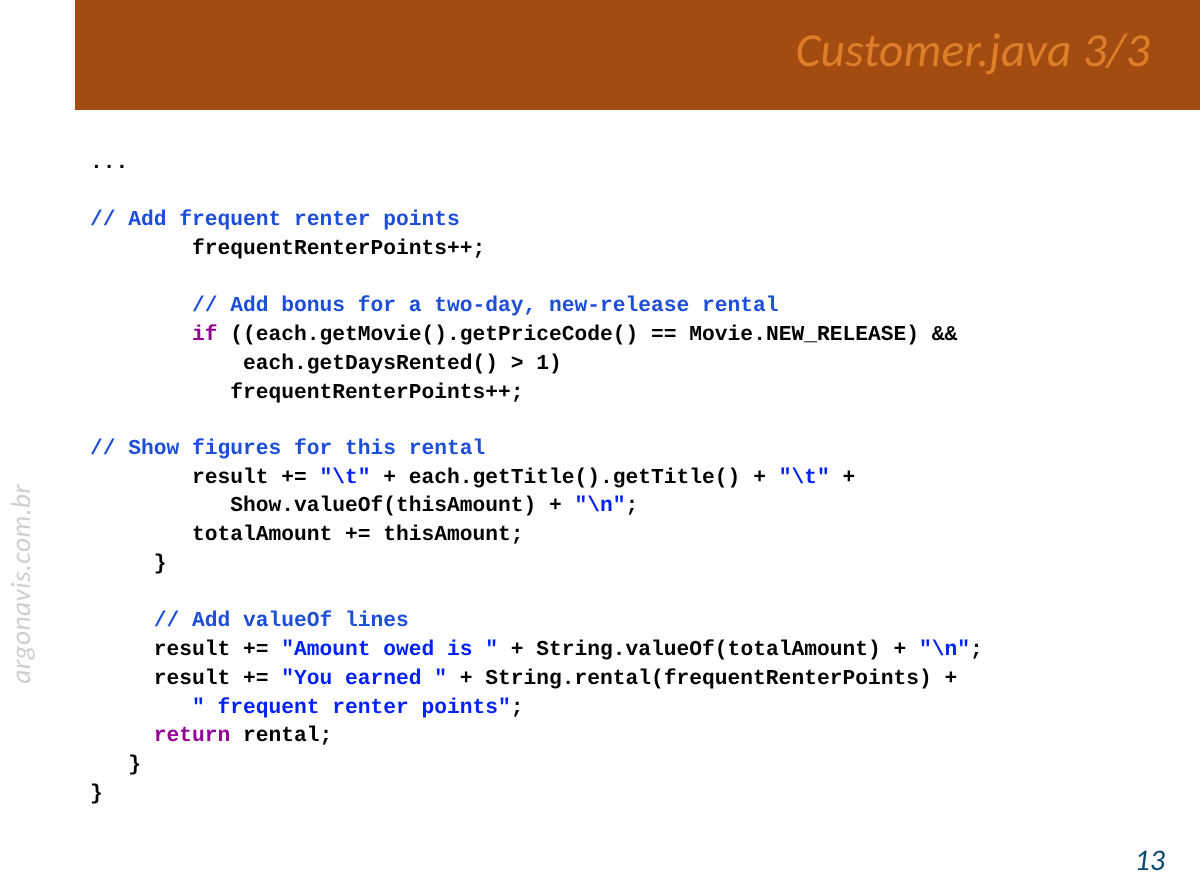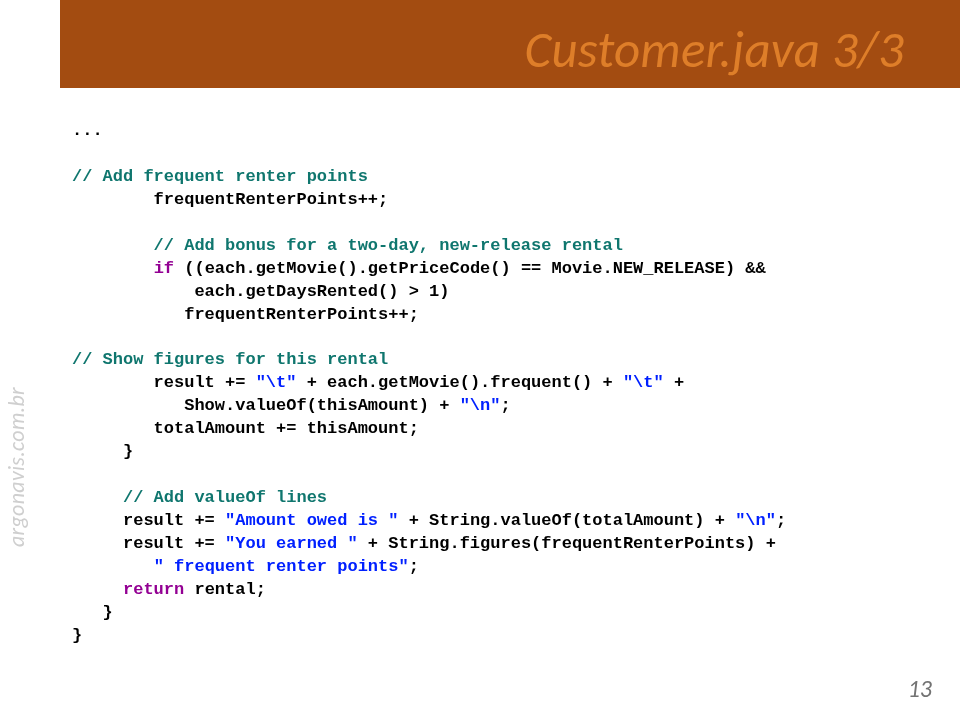--- a/index.html
+++ b/index.html
@@ -17,40 +17,40 @@
     position: absolute;
     top: 0;
     left: 60px;
     right: 0;
     height: 88px;
     background: #a34c11;
   }
   .title {
     position: absolute;
     top: 18px;
-    right: 56px;
+    right: 40px;
     font-style: italic;
-    font-size: 51px;
+    font-size: 38px;
     color: #de7e29;
     font-family: Calibri, 'Segoe UI', 'Trebuchet MS', sans-serif;
     letter-spacing: 0.2px;
   }
   .code-block {
     position: absolute;
     top: 120px;
     left: 72px;
     right: 20px;
     font-family: 'Courier New', Courier, monospace;
     font-weight: bold;
     font-size: 17px;
     line-height: 1.35;
     color: #000000;
     white-space: pre;
   }
-  .code-block .comment { color: #0f766e; }
+  .code-block .comment { color: #1d4ed8; }
   .code-block .keyword { color: #930093; }
   .code-block .string  { color: #0020ff; }
   .watermark {
     position: absolute;
     left: 30px;
     bottom: 170px;
     transform: rotate(-90deg);
     transform-origin: left bottom;
     font-family: Calibri, 'Segoe UI', sans-serif;
     font-style: italic;
@@ -58,47 +58,47 @@
     color: #cfcfcf;
     letter-spacing: 0.3px;
   }
   .page-number {
     position: absolute;
     right: 28px;
     bottom: 14px;
     font-family: Calibri, 'Segoe UI', sans-serif;
     font-style: italic;
     font-size: 24px;
-    color: #737373;
+    color: #0c4a6e;
   }
 </style>
 </head>
 <body>
 
 <div class="header-bar"></div>
 <div class="title">Customer.java 3/3</div>
 
 <div class="code-block"><span>...</span>
 
 <span class="comment">// Add frequent renter points</span>
 <span>        frequentRenterPoints++;</span>
 
 <span class="comment">        // Add bonus for a two-day, new-release rental</span>
 <span>        </span><span class="keyword">if</span><span> ((each.getMovie().getPriceCode() == Movie.NEW_RELEASE) &amp;&amp;</span>
 <span>            each.getDaysRented() &gt; 1)</span>
 <span>           frequentRenterPoints++;</span>
 
 <span class="comment">// Show figures for this rental</span>
-<span>        result += </span><span class="string">"\t"</span><span> + each.getMovie().frequent() + </span><span class="string">"\t"</span><span> +</span>
+<span>        result += </span><span class="string">"\t"</span><span> + each.getTitle().getTitle() + </span><span class="string">"\t"</span><span> +</span>
 <span>           Show.valueOf(thisAmount) + </span><span class="string">"\n"</span><span>;</span>
 <span>        totalAmount += thisAmount;</span>
 <span>     }</span>
 
 <span class="comment">     // Add valueOf lines</span>
 <span>     result += </span><span class="string">"Amount owed is "</span><span> + String.valueOf(totalAmount) + </span><span class="string">"\n"</span><span>;</span>
-<span>     result += </span><span class="string">"You earned "</span><span> + String.figures(frequentRenterPoints) +</span>
+<span>     result += </span><span class="string">"You earned "</span><span> + String.rental(frequentRenterPoints) +</span>
 <span>        </span><span class="string">" frequent renter points"</span><span>;</span>
 <span>     </span><span class="keyword">return</span><span> rental;</span>
 <span>   }</span>
 <span>}</span></div>
 
 <div class="watermark">argonavis.com.br</div>
 <div class="page-number">13</div>
 
 </body></html>

